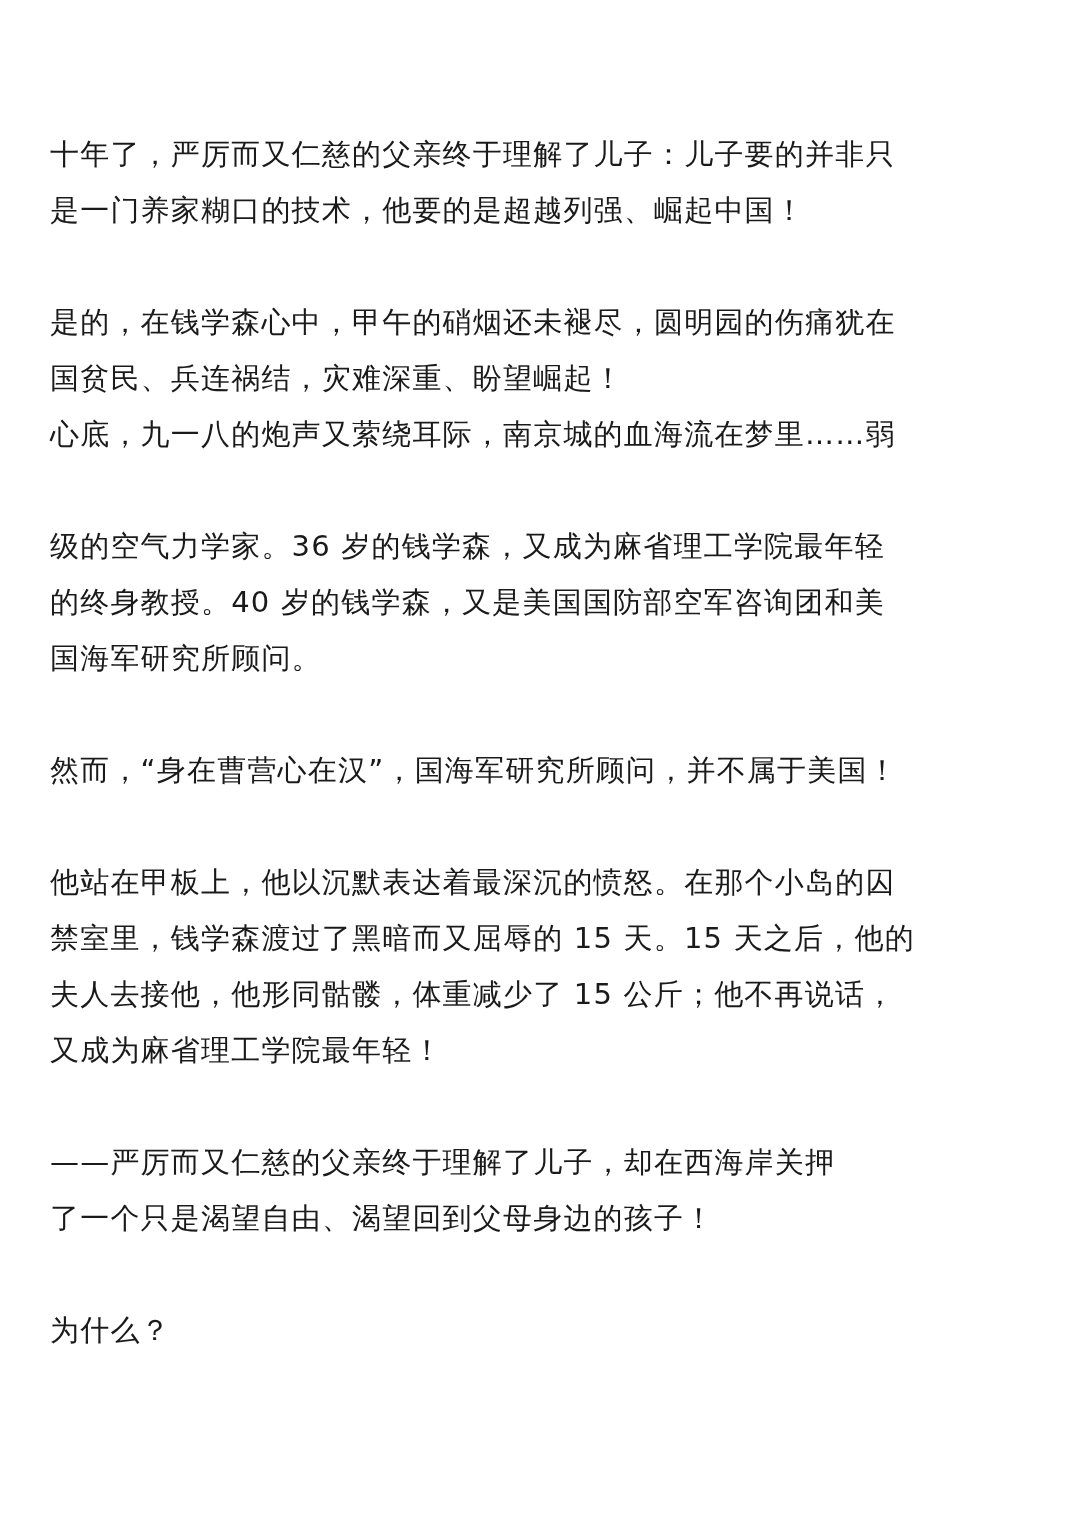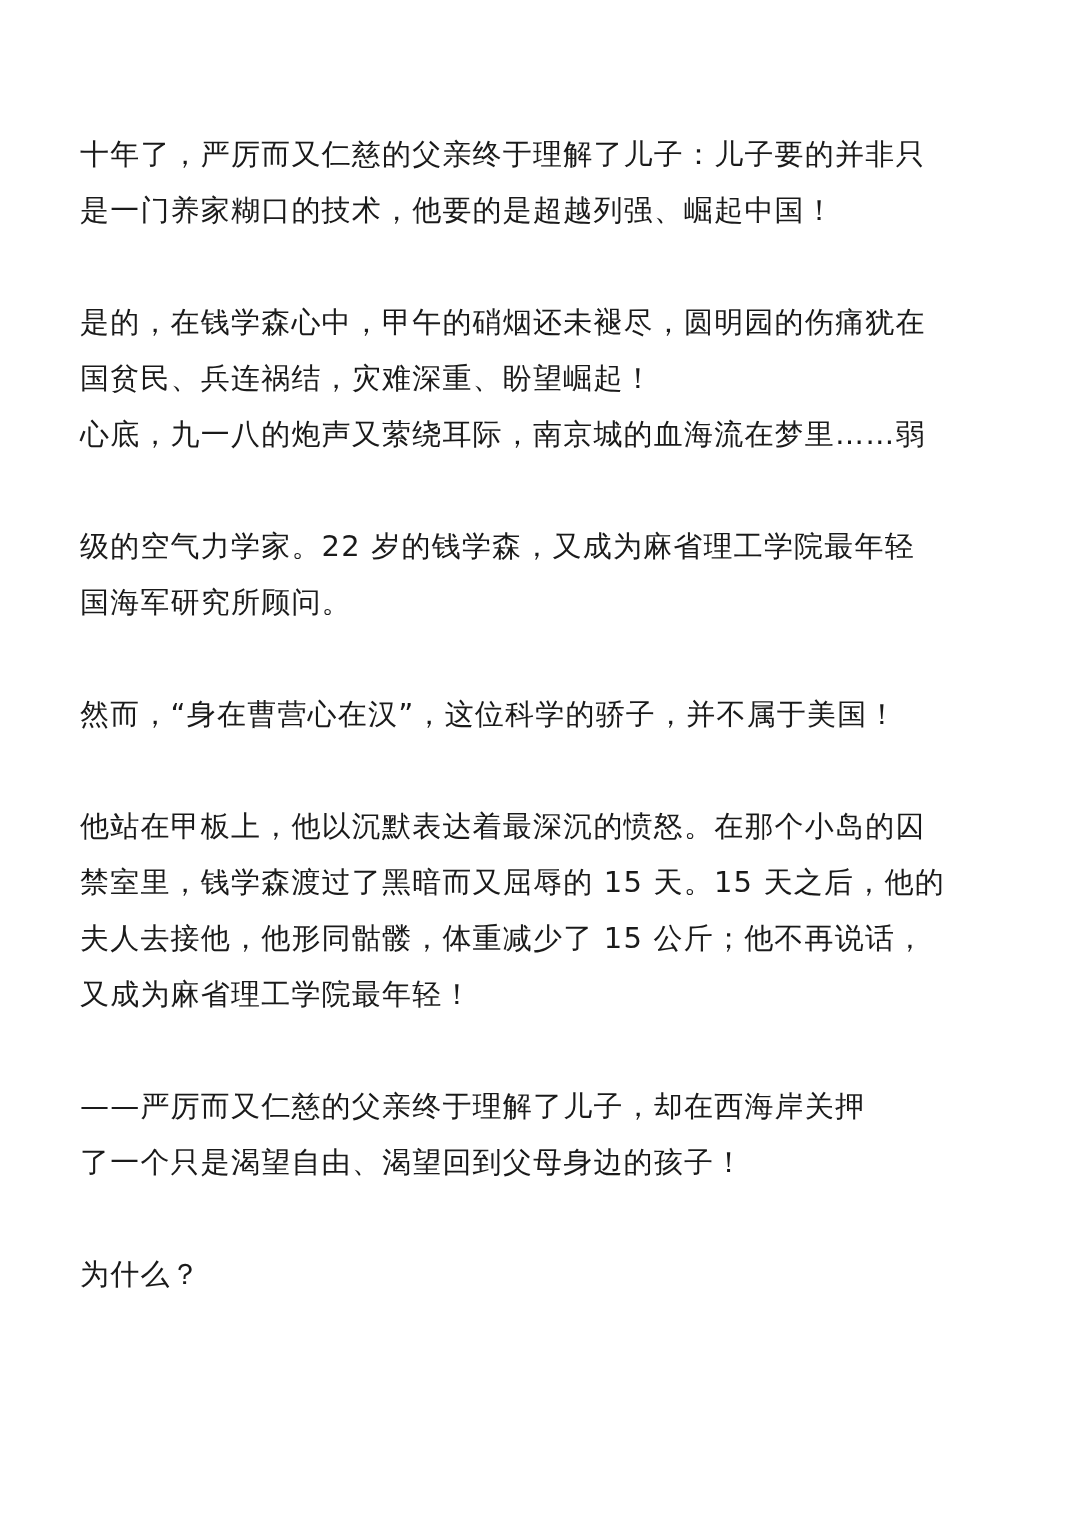--- a/index.html
+++ b/index.html
@@ -10,21 +10,21 @@
     body {
       width: 1080px;
       height: 1528px;
       overflow: hidden;
       position: relative;
       font-family: "DejaVu Sans", "Liberation Sans", sans-serif;
       color: #1a1a1a;
     }
     .article {
       position: absolute;
-      left: 80px;
+      left: 50px;
       top: 126px;
       width: 960px;
     }
     .para {
       margin: 0 0 56px 0;
     }
     .line {
       display: block;
       font-size: 29px;
       line-height: 56px;
@@ -43,26 +43,27 @@
     <span class="line">是一门养家糊口的技术，他要的是超越列强、崛起中国！</span>
   </div>
 
   <div class="para">
     <span class="line">是的，在钱学森心中，甲午的硝烟还未褪尽，圆明园的伤痛犹在</span>
     <span class="line">国贫民、兵连祸结，灾难深重、盼望崛起！</span>
     <span class="line">心底，九一八的炮声又萦绕耳际，南京城的血海流在梦里……弱</span>
   </div>
 
   <div class="para">
-    <span class="line">级的空气力学家。22 岁的钱学森，又成为麻省理工学院最年轻</span>
+    <span class="line">级的空气力学家。36 岁的钱学森，又成为麻省理工学院最年轻</span>
+    <span class="line">的终身教授。40 岁的钱学森，又是美国国防部空军咨询团和美</span>
     <span class="line">国海军研究所顾问。</span>
   </div>
 
   <div class="para">
-    <span class="line">然而，“身在曹营心在汉”，这位科学的骄子，并不属于美国！</span>
+    <span class="line">然而，“身在曹营心在汉”，国海军研究所顾问，并不属于美国！</span>
   </div>
 
   <div class="para">
     <span class="line">他站在甲板上，他以沉默表达着最深沉的愤怒。在那个小岛的囚</span>
     <span class="line">禁室里，钱学森渡过了黑暗而又屈辱的 15 天。15 天之后，他的</span>
     <span class="line">夫人去接他，他形同骷髅，体重减少了 15 公斤；他不再说话，</span>
     <span class="line">又成为麻省理工学院最年轻！</span>
   </div>
 
   <div class="para">

